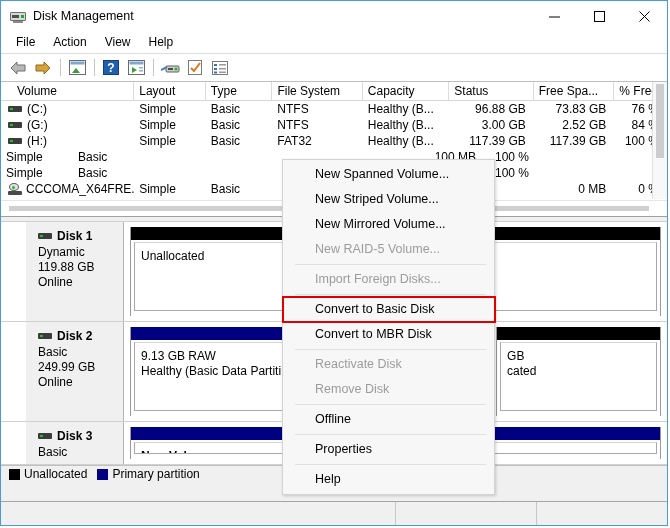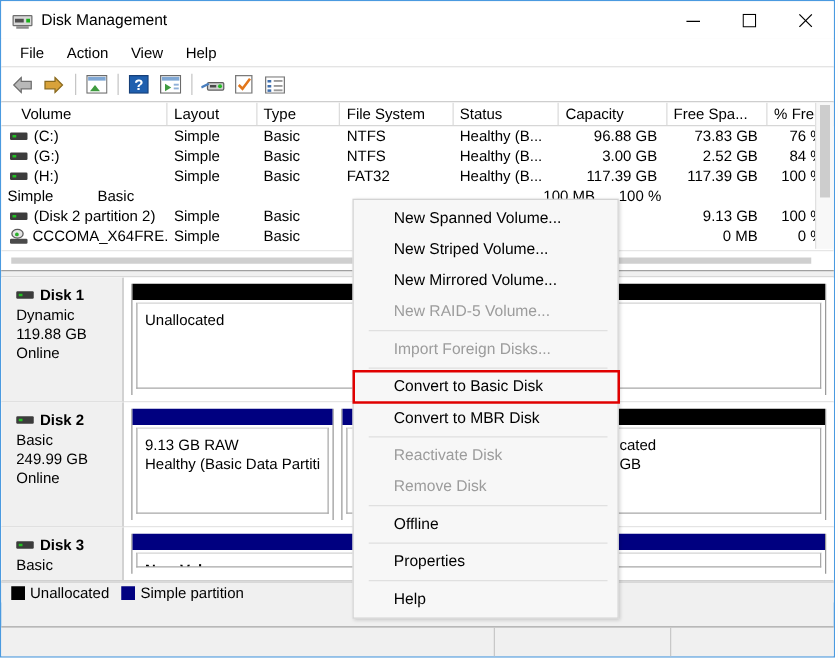--- a/index.html
+++ b/index.html
@@ -222,20 +222,21 @@
     position: relative;
     height: 243px;
     background: #ffffff;
     overflow: hidden;
   }
   .disk-row {
     display: flex;
     border-bottom: 1px solid #d0d0d0;
     background: #ffffff;
     box-sizing: border-box;
+    padding-left: 25px;
   }
   .disk-info {
     width: 98px;
     flex: none;
     background: #f0f0f0;
     border-right: 1px solid #b4b4b4;
     padding: 7px 0 4px 12px;
     box-sizing: border-box;
   }
   .disk-title {
@@ -442,22 +443,22 @@
         </svg>
     </div>
   </div>
 
   <div class="listpane">
     <div class="lheader" id="lheader">
         <div class="lh-cell" style="width: 134px; padding-left: 16px;">Volume</div>
         <div class="lh-cell" style="width: 72px;">Layout</div>
         <div class="lh-cell" style="width: 67px;">Type</div>
         <div class="lh-cell" style="width: 91px;">File System</div>
+        <div class="lh-cell" style="width: 87px;">Capacity</div>
         <div class="lh-cell" style="width: 85px;">Status</div>
-        <div class="lh-cell" style="width: 87px;">Capacity</div>
         <div class="lh-cell" style="width: 81px;">Free Spa...</div>
         <div class="lh-cell" style="width: 53px;">% Free</div>
       </div>
     <div id="lrows">
         <div class="lrow">
           <div class="lr-cell vol-cell" style="width: 134px;">
             <div class="vol-ico">
               <div class="b"></div>
               <div class="g"></div>
             </div>
@@ -506,27 +507,20 @@
         <div class="lrow">
           <div class="lr-cell" style="width: 72px;">Simple</div>
           <div class="lr-cell" style="width: 67px;">Basic</div>
           <div class="lr-cell" style="width: 91px;"></div>
           <div class="lr-cell" style="width: 85px;"></div>
           <div class="lr-cell num" style="width: 87px;"></div>
           <div class="lr-cell num" style="width: 81px;">100 MB</div>
           <div class="lr-cell num" style="width: 53px;">100 %</div>
         </div>
         <div class="lrow">
-          <div class="lr-cell vol-cell" style="width: 134px;">
-            <div class="vol-ico">
-              <div class="b"></div>
-              <div class="g"></div>
-            </div>
-            <span>(Disk 2 partition 2)</span>
-          </div>
           <div class="lr-cell" style="width: 72px;">Simple</div>
           <div class="lr-cell" style="width: 67px;">Basic</div>
           <div class="lr-cell" style="width: 91px;"></div>
           <div class="lr-cell" style="width: 85px;"></div>
           <div class="lr-cell num" style="width: 87px;"></div>
           <div class="lr-cell num" style="width: 81px;">9.13 GB</div>
           <div class="lr-cell num" style="width: 53px;">100 %</div>
         </div>
         <div class="lrow">
           <div class="lr-cell vol-cell" style="width: 134px;">
@@ -620,22 +614,22 @@
             <div class="cap blue"></div>
             <div class="box">
               <div class="ptitle">(H:)</div>
               <div class="pline">117</div>
               <div class="pline">He</div>
             </div>
           </div>
           <div class="part" style="flex: 1.2 1 0%;">
             <div class="cap black"></div>
             <div class="box">
+              <div class="pline">GB</div>
               <div class="pline">cated</div>
-              <div class="pline">GB</div>
             </div>
           </div>
         </div>
       </div>
       <div class="disk-row" style="height: 43px;">
         <div class="disk-info">
           <div class="disk-title">
             <div class="vol-ico">
               <div class="b"></div>
               <div class="g"></div>
@@ -659,21 +653,21 @@
       </div>
     </div>
 
   <div class="legend" id="legend">
       <div class="lg-item">
         <div class="lg-sw black"></div>
         <span>Unallocated</span>
       </div>
       <div class="lg-item">
         <div class="lg-sw blue"></div>
-        <span>Simple partition</span>
+        <span>Primary partition</span>
       </div>
     </div>
 
   <div class="statusbar">
     <div class="sb-pane" style="flex:1"></div>
     <div class="sb-pane" style="width:140px"></div>
     <div class="sb-pane" style="width:130px;border-right:none"></div>
   </div>
 
   <div class="ctxmenu" id="ctxmenu">

